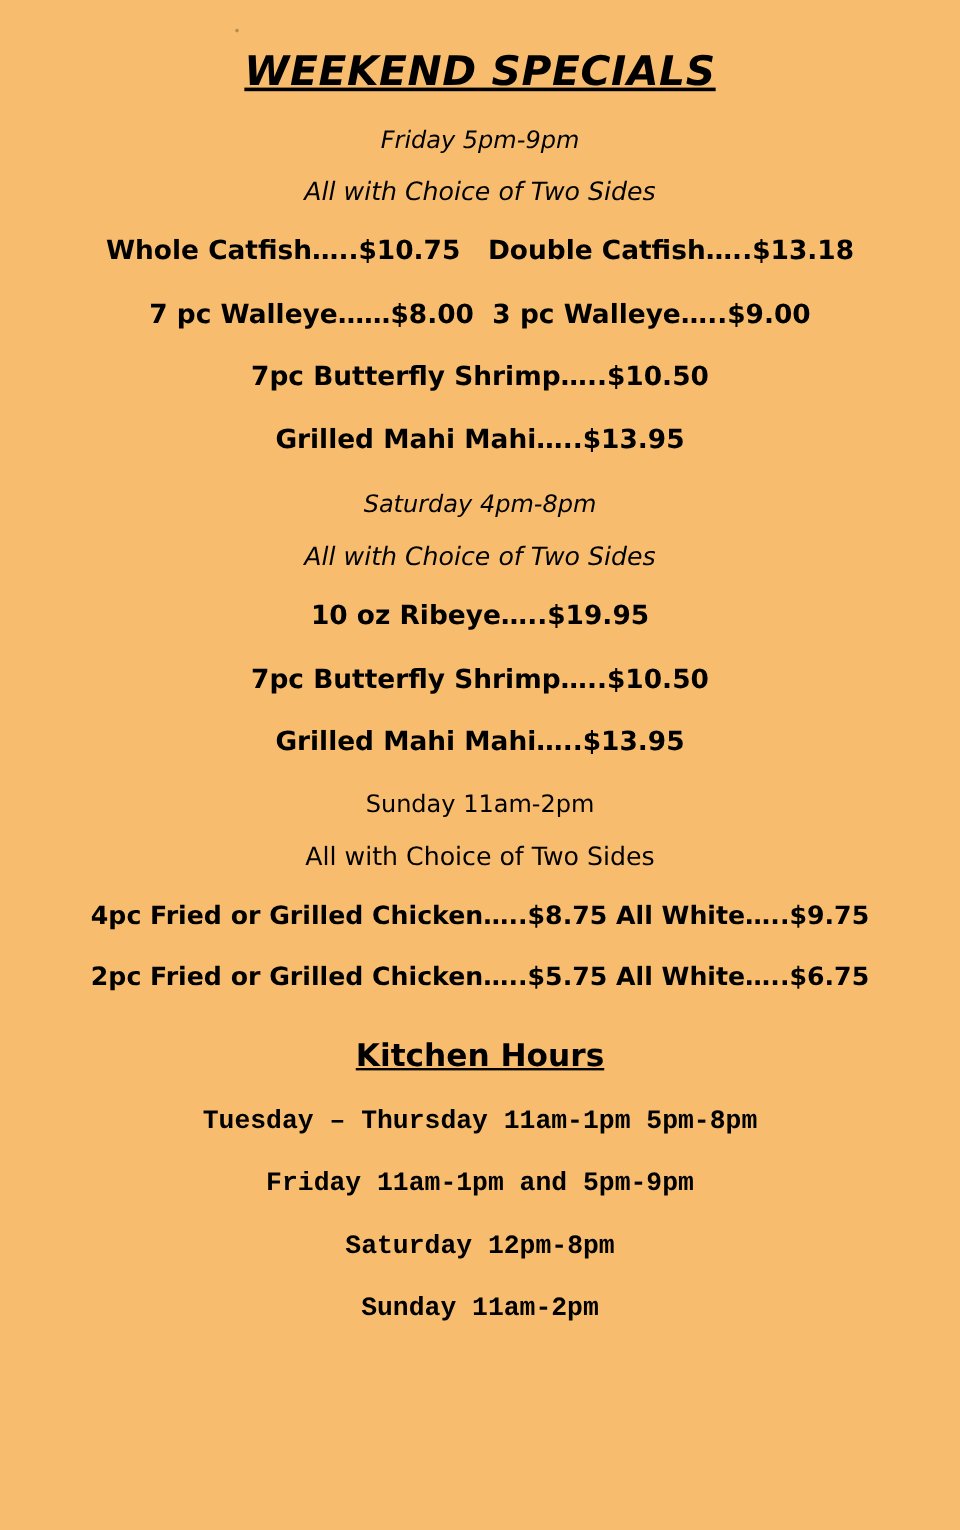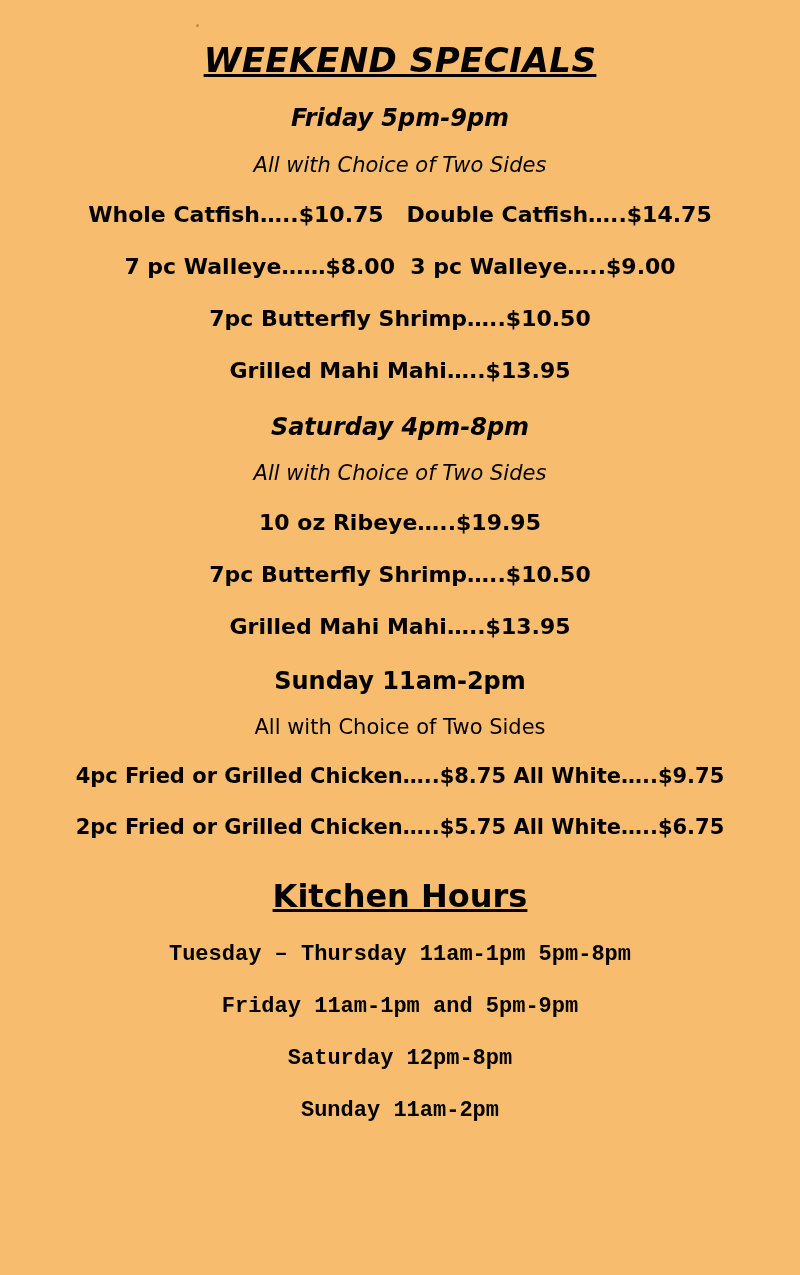--- a/index.html
+++ b/index.html
@@ -25,22 +25,22 @@
   .main-title {
     font-size: 34px;
     font-weight: bold;
     font-style: italic;
     text-decoration: underline;
     letter-spacing: 0.5px;
     margin: 12px 0 26px 0;
     line-height: 1.1;
   }
   .day-heading {
-    font-size: 24px;
-    font-weight: bold;
+    font-size: 20px;
+    font-weight: normal;
     font-style: italic;
     margin: 0 0 22px 0;
     line-height: 1.1;
   }
   .day-heading.upright {
     font-style: normal;
   }
   .subheading {
     font-size: 21px;
     font-weight: normal;
@@ -67,21 +67,21 @@
   .section.friday {
     margin-bottom: 30px;
   }
   .section.saturday {
     margin-bottom: 26px;
   }
   .section.sunday {
     margin-bottom: 40px;
   }
   .hours-title {
-    font-size: 32px;
+    font-size: 26px;
     font-weight: bold;
     text-decoration: underline;
     margin: 0 0 28px 0;
     line-height: 1.1;
   }
   .hours-line {
     font-size: 22px;
     font-weight: bold;
     margin: 0 0 28px 0;
     line-height: 1.1;
@@ -103,21 +103,21 @@
 
 <div class="page wrap">
 
   <div class="dot-mark"></div>
 
   <div class="main-title">WEEKEND SPECIALS</div>
 
   <div class="section friday">
     <div class="day-heading">Friday 5pm-9pm</div>
     <div class="subheading">All with Choice of Two Sides</div>
-    <div class="item-line">Whole Catfish…..$10.75   Double Catfish…..$14.75</div>
+    <div class="item-line">Whole Catfish…..$10.75   Double Catfish…..$13.18</div>
     <div class="item-line">7 pc Walleye……$8.00  3 pc Walleye…..$9.00</div>
     <div class="item-line">7pc Butterfly Shrimp…..$10.50</div>
     <div class="item-line">Grilled Mahi Mahi…..$13.95</div>
   </div>
 
   <div class="section saturday">
     <div class="day-heading">Saturday 4pm-8pm</div>
     <div class="subheading">All with Choice of Two Sides</div>
     <div class="item-line">10 oz Ribeye…..$19.95</div>
     <div class="item-line">7pc Butterfly Shrimp…..$10.50</div>

